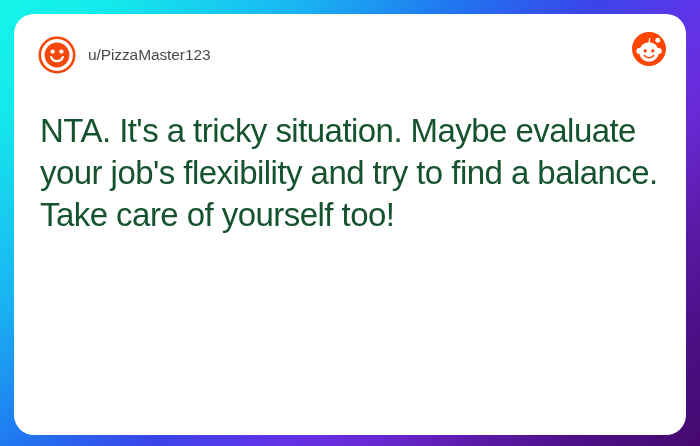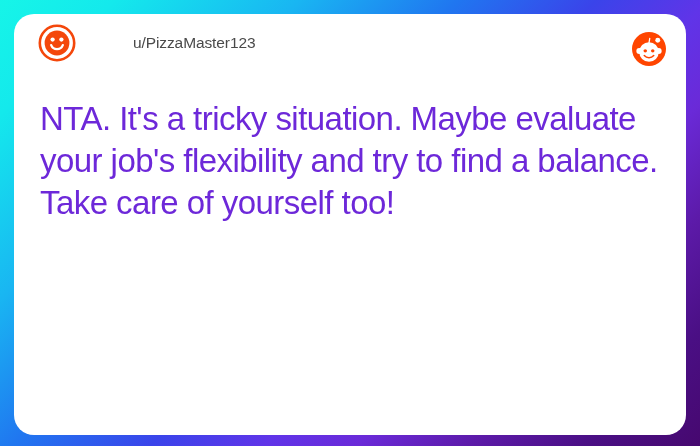--- a/index.html
+++ b/index.html
@@ -40,23 +40,22 @@
     box-sizing: border-box;
     background: #ffffff;
     border-radius: 20px;
     padding: 0;
     overflow: hidden;
   }
 
   .card-header {
     display: flex;
     align-items: center;
-    padding: 10px 24px 0 24px;
+    padding: 22px 24px 0 24px;
     position: relative;
-    gap: 45px;
   }
 
   .avatar {
     width: 38px;
     height: 38px;
     flex: 0 0 38px;
     display: block;
   }
 
   .username {
@@ -75,21 +74,21 @@
     height: 34px;
   }
 
   .card-body {
     padding: 36px 26px 0 26px;
   }
 
   .post-text {
     font-size: 33px;
     line-height: 1.27;
-    color: #6d28d9;
+    color: #14532d;
     letter-spacing: -0.55px;
     margin: 0;
     word-wrap: break-word;
   }
 </style>
 </head>
 <body>
 
 <div class="gradient-frame">
 

